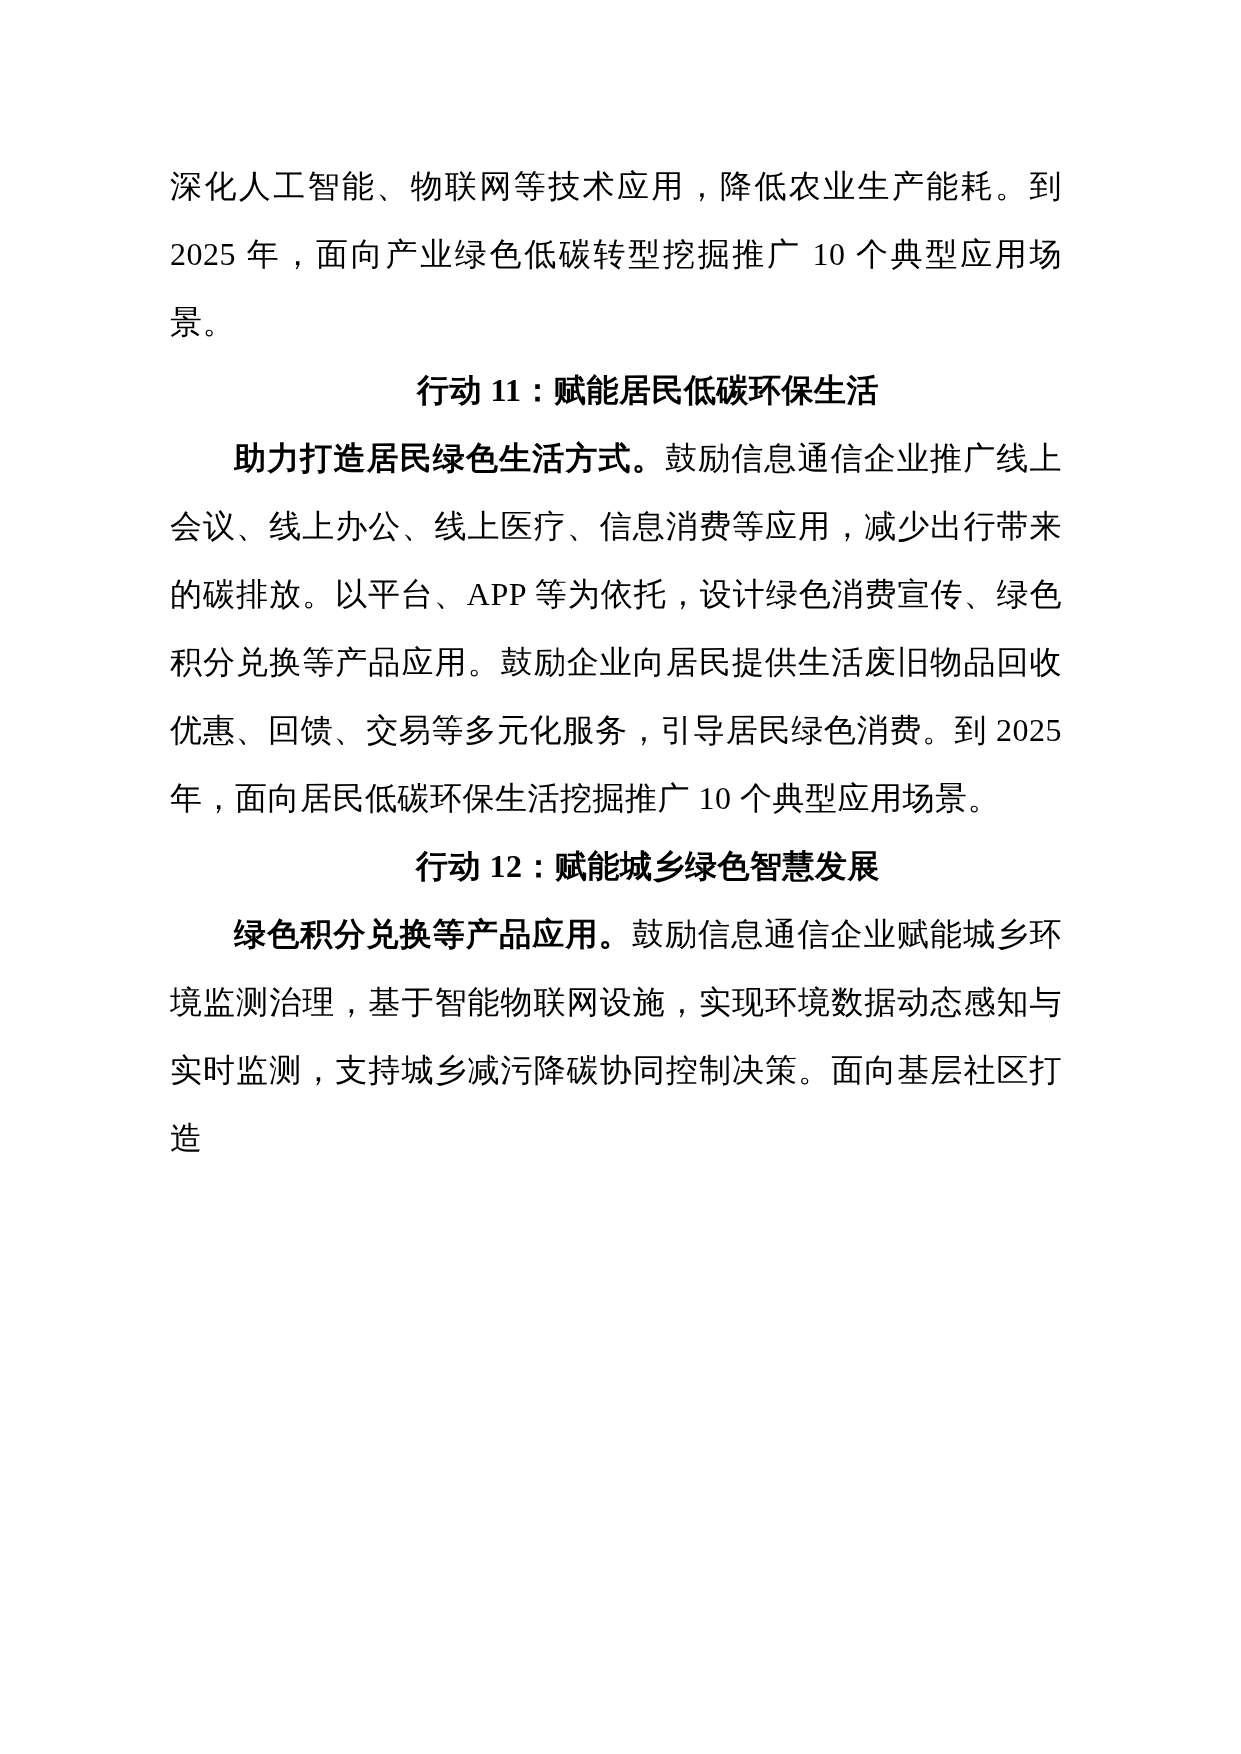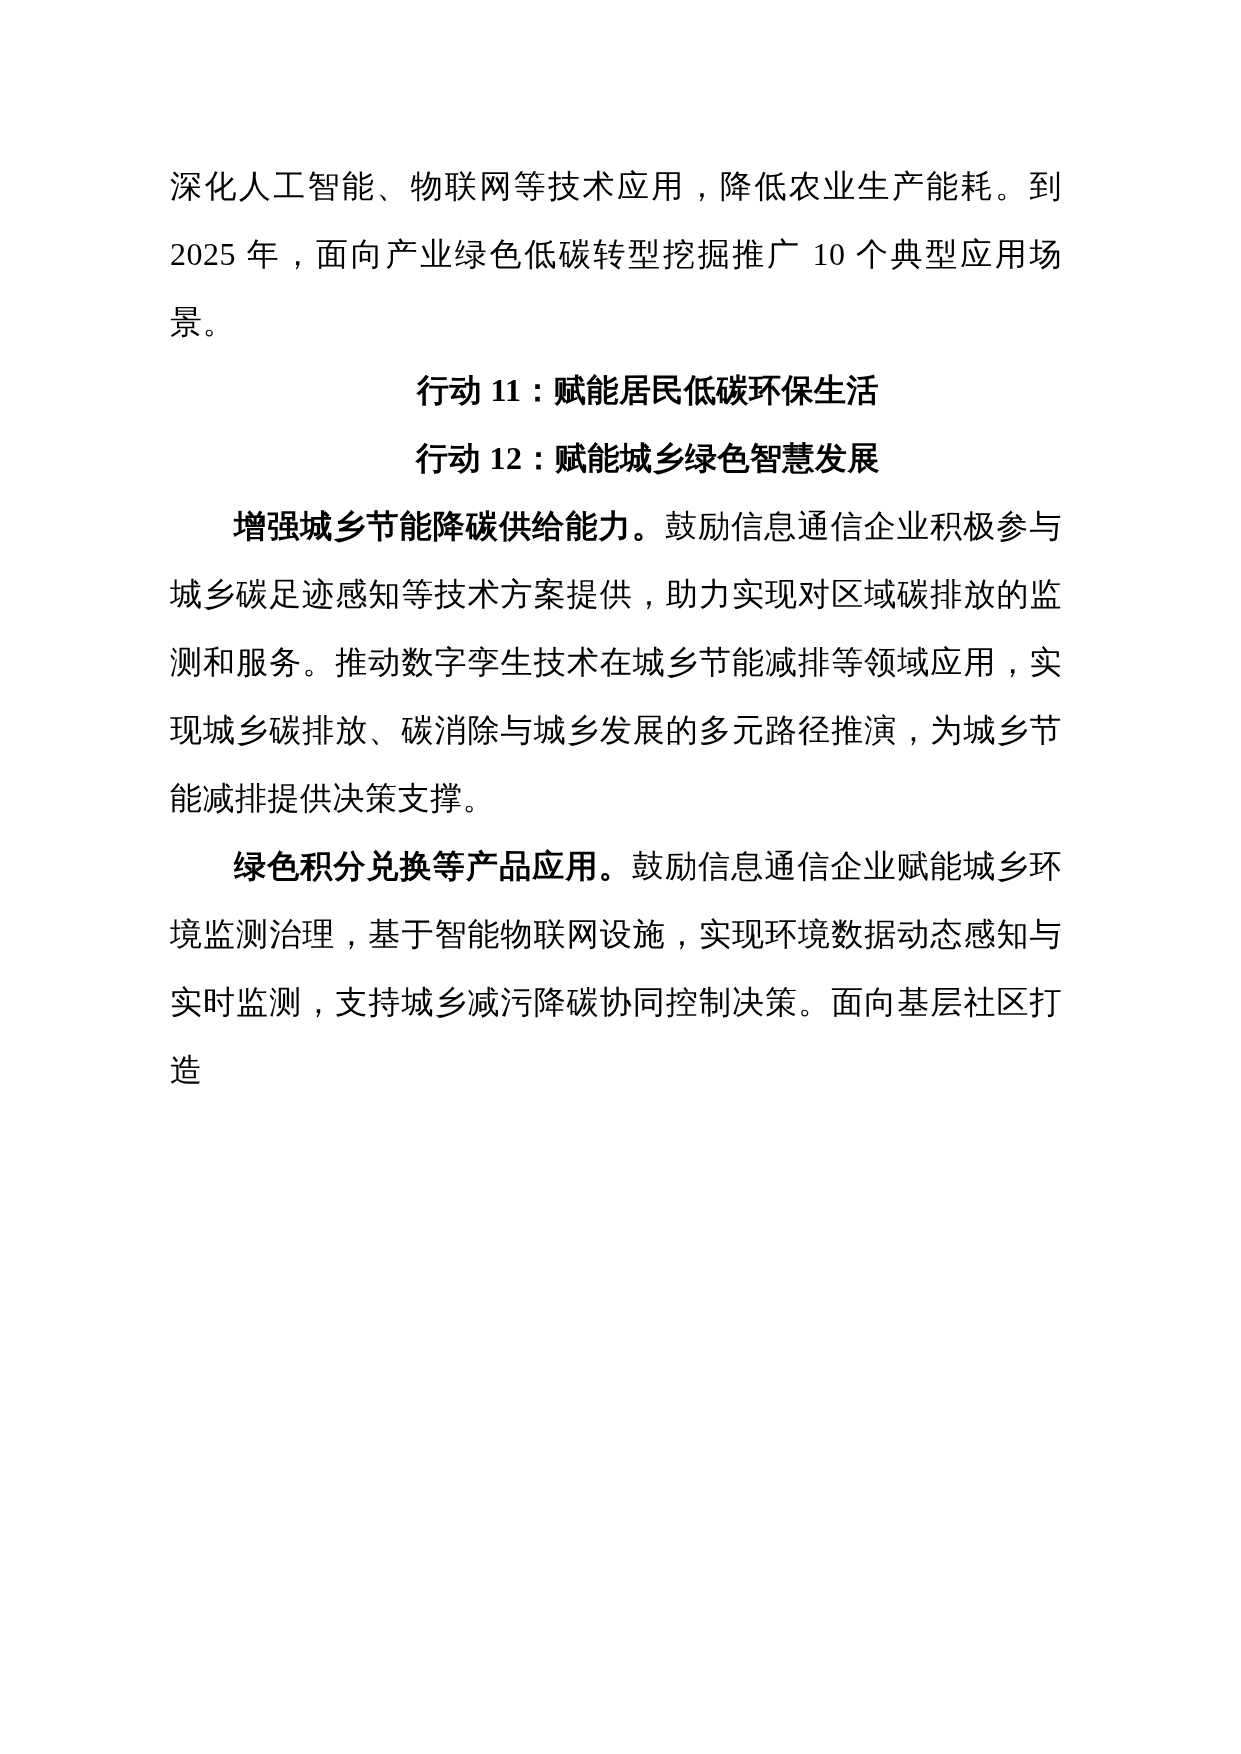--- a/index.html
+++ b/index.html
@@ -54,20 +54,20 @@
     color: #000000;
   }
 </style>
 </head>
 <body>
 
 <div class="page">
   <main class="content" id="content">
       <p class="para body no-indent"><span class="seg">深化人工智能、物联网等技术应用，降低农业生产能耗。到 2025 年，面向产业绿色低碳转型挖掘推广 10 个典型应用场景。</span></p>
       <p class="para heading"><span class="seg bold">行动 11：赋能居民低碳环保生活</span></p>
+      <p class="para body"><span class="seg bold">助力打造居民绿色生活方式。</span><span class="seg">鼓励信息通信企业推广线上会议、线上办公、线上医疗、信息消费等应用，减少出行带来的碳排放。以平台、APP 等为依托，设计绿色消费宣传、绿色积分兑换等产品应用。鼓励企业向居民提供生活废旧物品回收优惠、回馈、交易等多元化服务，引导居民绿色消费。到 2025 年，面向居民低碳环保生活挖掘推广 10 个典型应用场景。</span></p>
       <p class="para heading"><span class="seg bold">行动 12：赋能城乡绿色智慧发展</span></p>
-      <p class="para body"><span class="seg bold">增强城乡节能降碳供给能力。</span><span class="seg">鼓励信息通信企业积极参与城乡碳足迹感知等技术方案提供，助力实现对区域碳排放的监测和服务。推动数字孪生技术在城乡节能减排等领域应用，实现城乡碳排放、碳消除与城乡发展的多元路径推演，为城乡节能减排提供决策支撑。</span></p>
       <p class="para body"><span class="seg bold">绿色积分兑换等产品应用。</span><span class="seg">鼓励信息通信企业赋能城乡环境监测治理，基于智能物联网设施，实现环境数据动态感知与实时监测，支持城乡减污降碳协同控制决策。面向基层社区打造</span></p>
     </main>
   <footer class="page-footer">
     <span class="page-number">11</span>
   </footer>
 </div>
 
 </body></html>

